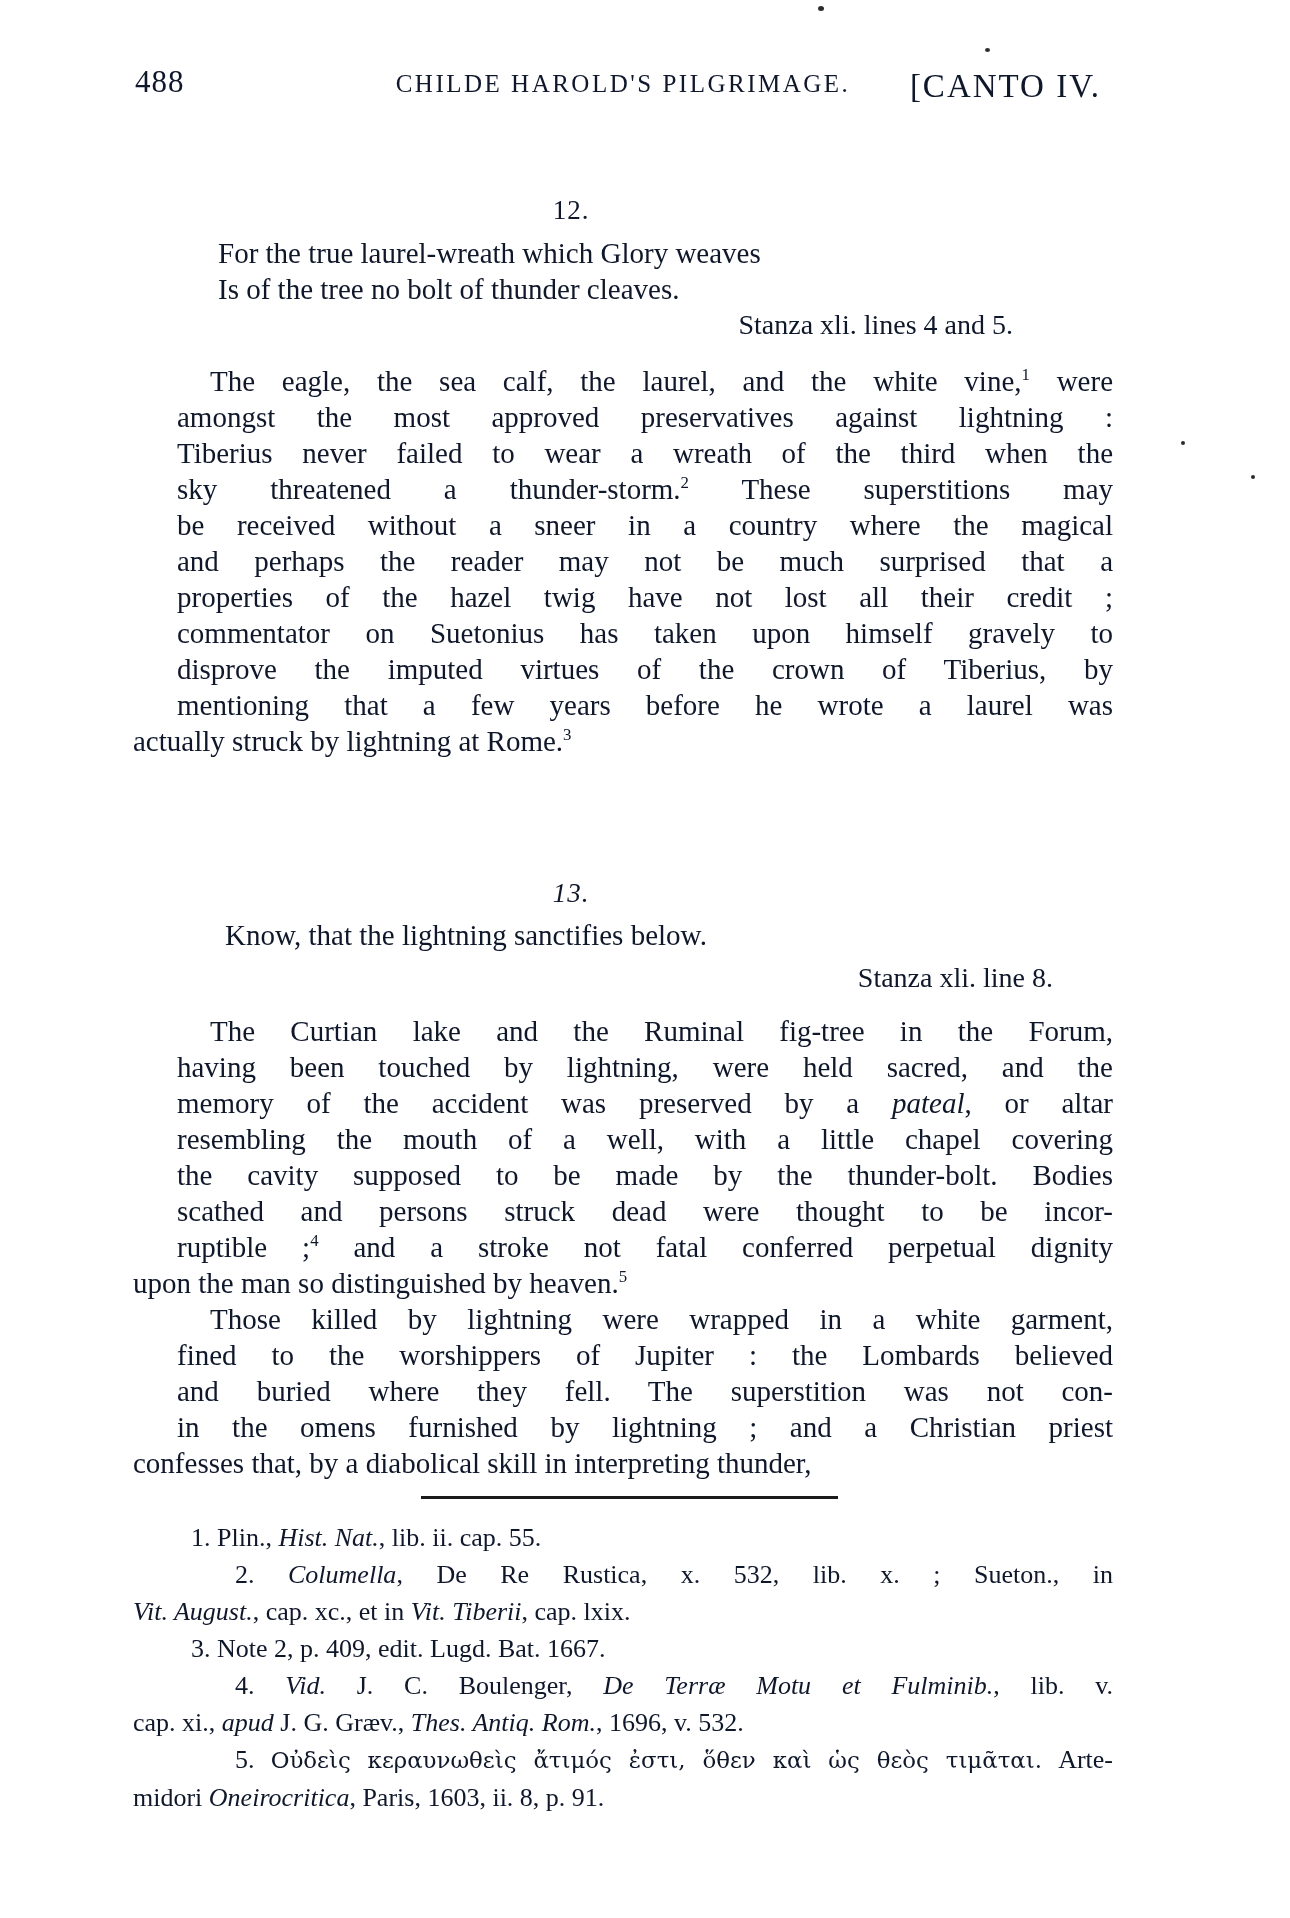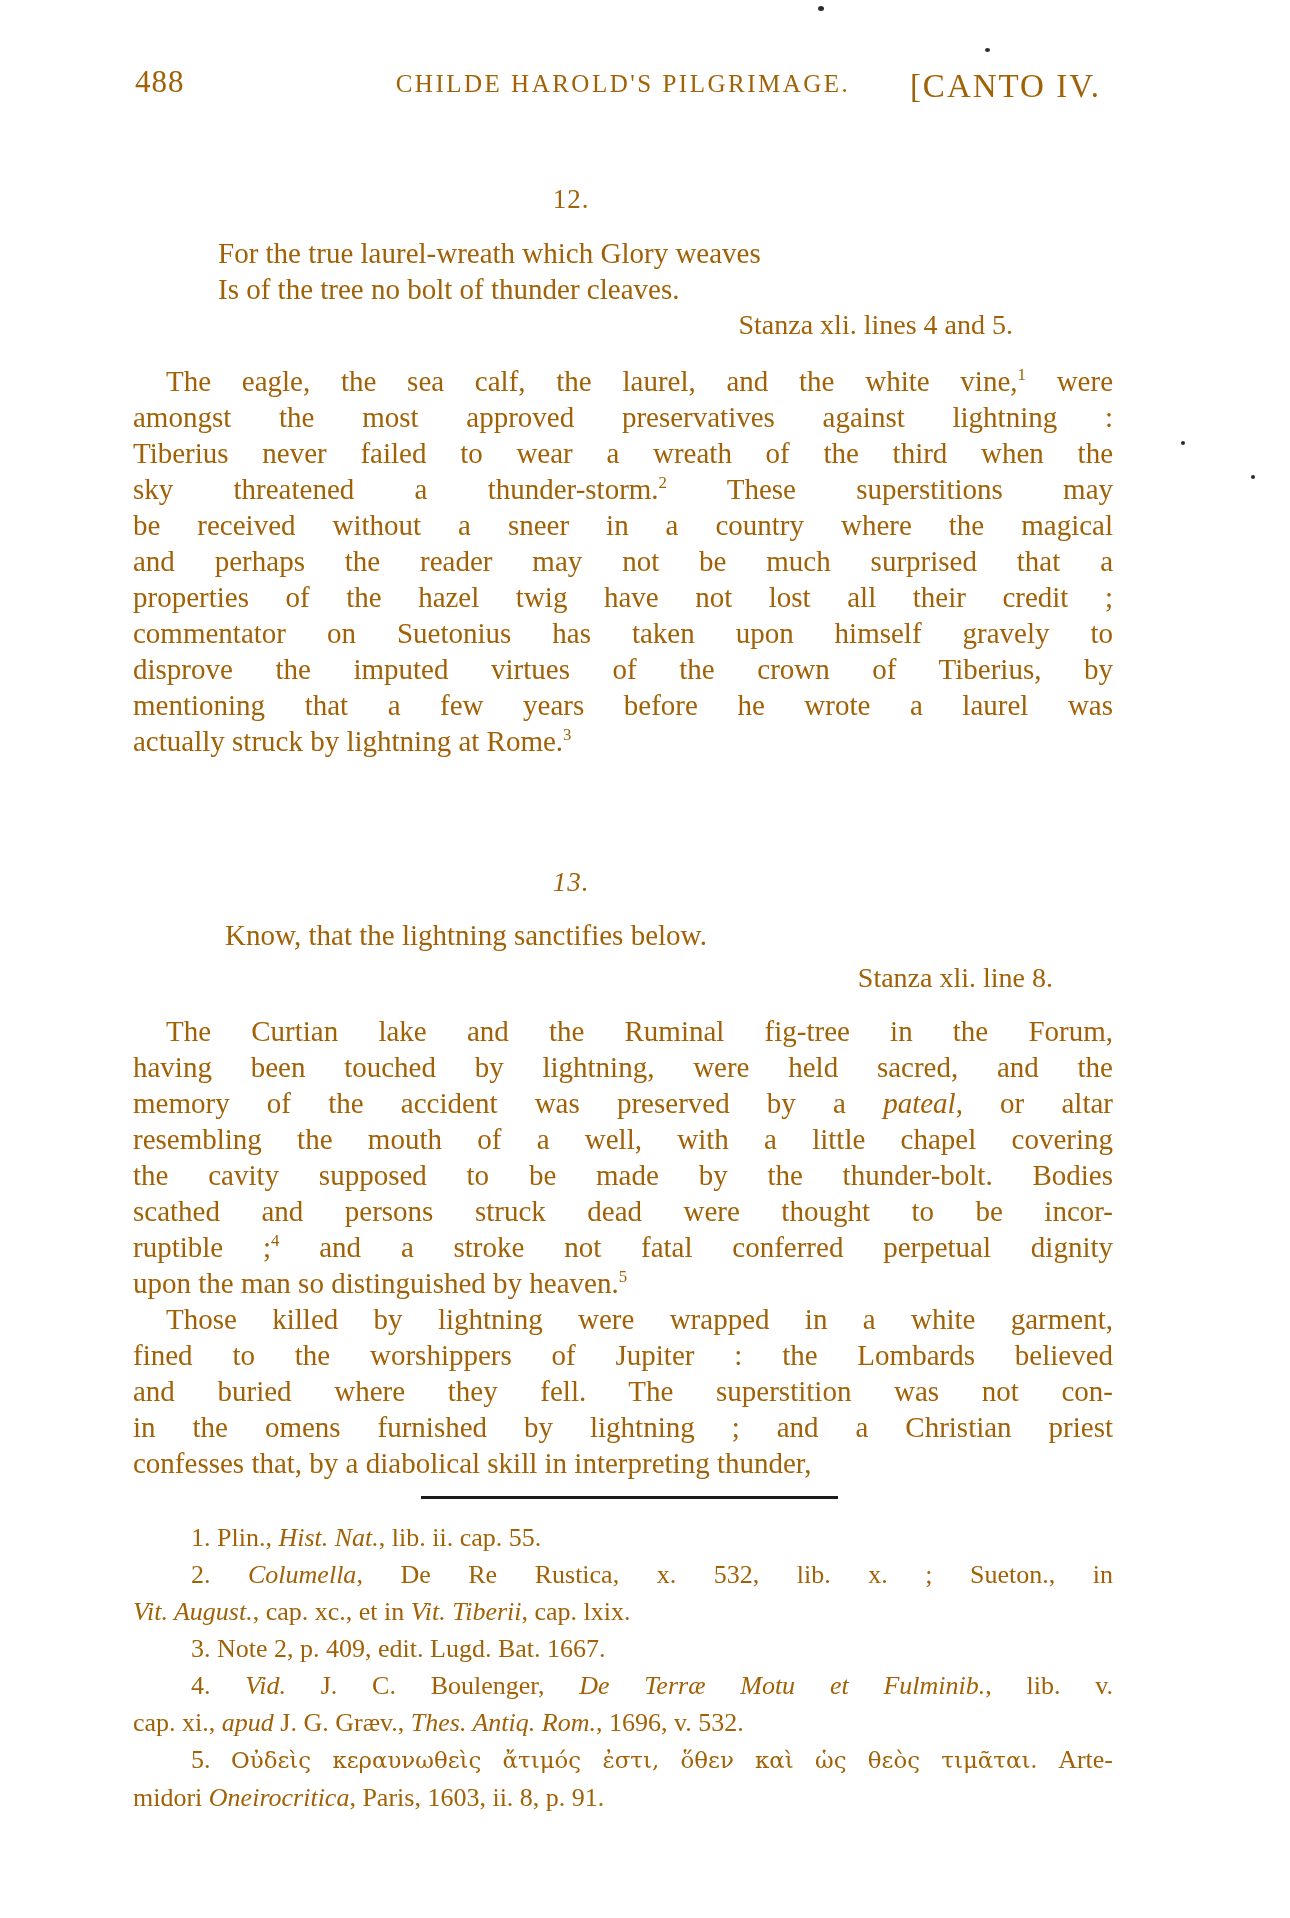--- a/index.html
+++ b/index.html
@@ -1,37 +1,37 @@
 <!DOCTYPE html>
 <html><head>
 <meta charset="utf-8">
 <style>
   html,body { margin:0; padding:0; background:#e8e8e8; }
   .page {
     position:relative; width:1290px; height:1918px;
-    background:#ffffff; color:#a16207; overflow:hidden;
+    background:#ffffff; color:#0f172a; overflow:hidden;
     font-family:"Liberation Serif","DejaVu Serif",serif;
   }
   .col { position:absolute; left:133px; top:0; width:980px; }
 
   
   .running-head { position:absolute; top:60px; left:0; width:100%; height:46px; }
   .pageno  { position:absolute; left:2px;  top:4px; font-size:31px; letter-spacing:1px; }
   .rtitle  { position:absolute; left:50%; transform:translateX(-50%); top:10px;
              font-size:25px; letter-spacing:2.5px; white-space:nowrap; }
   .canto   { position:absolute; right:12px; top:8px; font-size:33px; letter-spacing:2px; white-space:nowrap; }
 
   
-  .secnum  { position:absolute; width:100%; text-align:center; font-size:27px; letter-spacing:1px; }
+  .secnum  { position:absolute; width:100%; text-align:center; font-size:27px; letter-spacing:1px;margin-top:11px; }
   .verse   { position:absolute; font-size:29px; line-height:36px; }
   .attrib  { position:absolute; width:100%; text-align:right; font-size:28px; box-sizing:border-box; }
   .para    { position:absolute; width:100%; font-size:29px; line-height:36px; }
 
   .tline   { text-align:left; }
-  .tline.just { text-align:justify; text-align-last:justify; text-justify:inter-word; }
+  .tline.just { text-align:justify; text-align-last:justify; text-justify:inter-word;margin-left:44px; }
   .para .ind { text-indent:33px; }
 
   sup { font-size:0.58em; line-height:0; vertical-align:super; }
   .it { font-style:italic; }
   .greek { font-family:"DejaVu Serif",serif; font-size:0.88em; }
 
   
   .fn-rule { position:absolute; top:1496px; left:288px; width:417px; height:0;
              border-top:3px solid #1b1b1b; }
   .footnotes { position:absolute; top:1519px; width:100%; font-size:26px; line-height:37px; }

